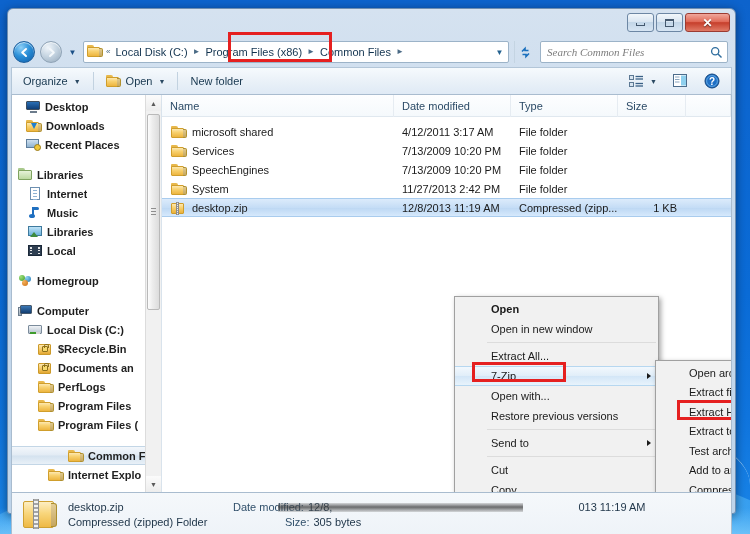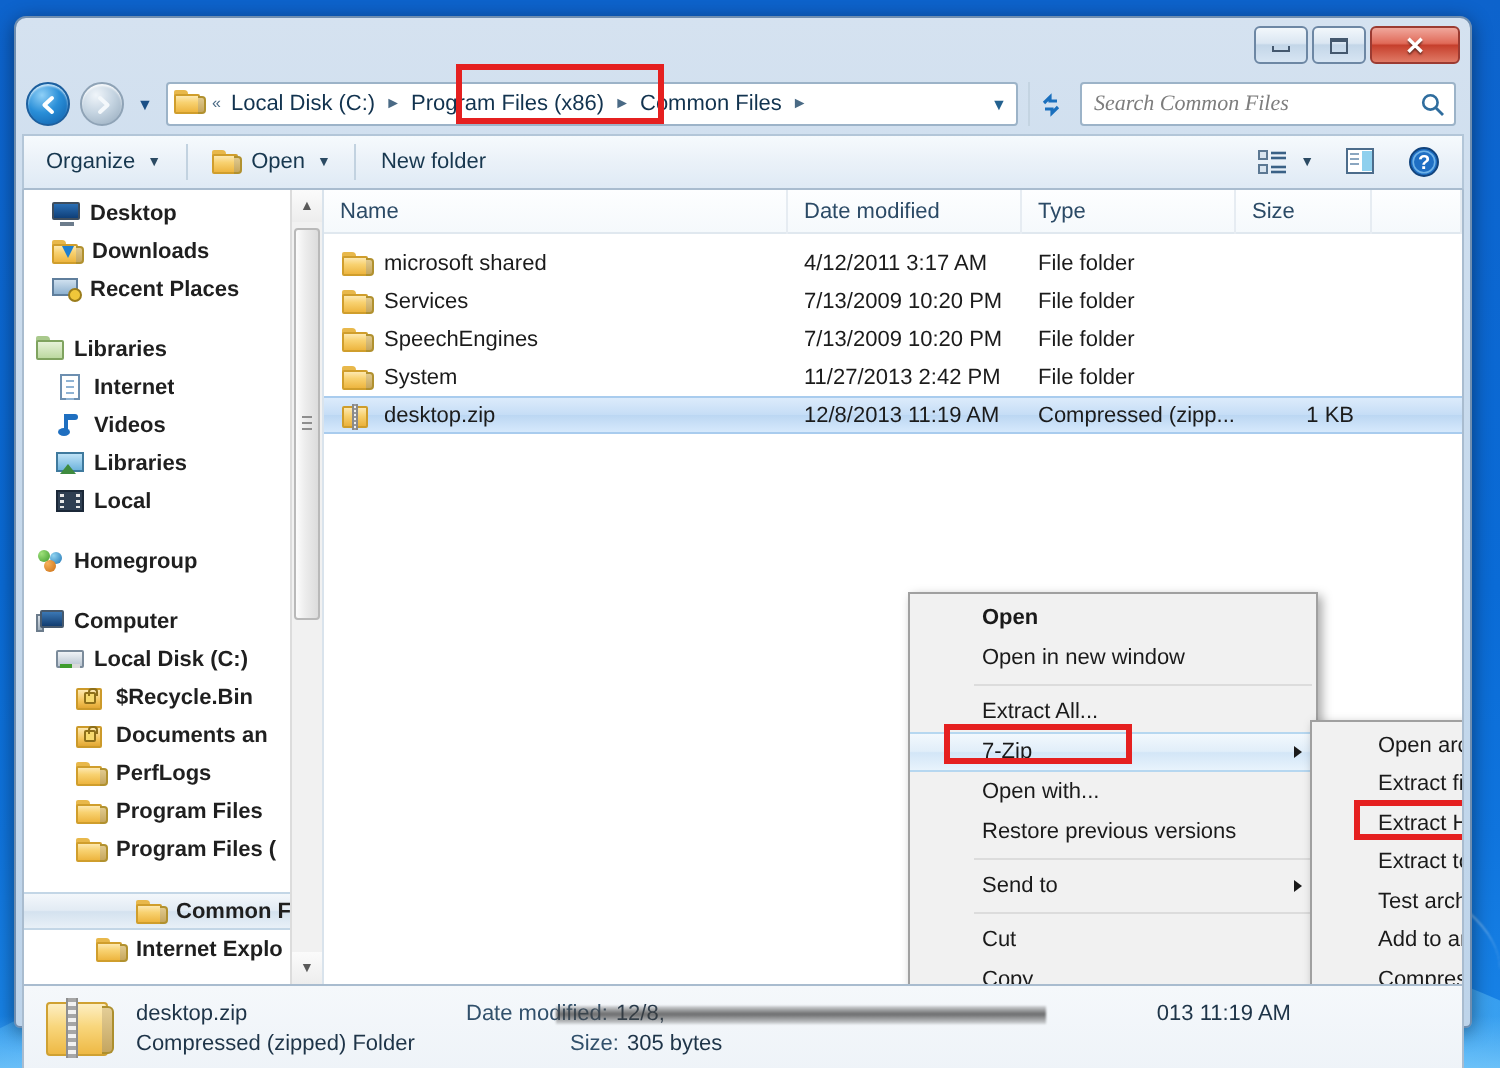--- a/index.html
+++ b/index.html
@@ -671,21 +671,21 @@
                 <i></i>
               </span>
             </span>
             <span class="nlabel">Internet</span>
           </div>
           <div class="navitem" style="padding-left: 16px;">
             <span class="nico ic-sq ic-music">
               <span class="note"></span>
               <span class="flag"></span>
             </span>
-            <span class="nlabel">Videos</span>
+            <span class="nlabel">Music</span>
           </div>
           <div class="navitem" style="padding-left: 16px;">
             <span class="nico ic-sq ic-pic">
               <span class="frame"></span>
               <span class="hill"></span>
             </span>
             <span class="nlabel">Libraries</span>
           </div>
           <div class="navitem" style="padding-left: 16px;">
             <span class="nico ic-sq ic-vid">

